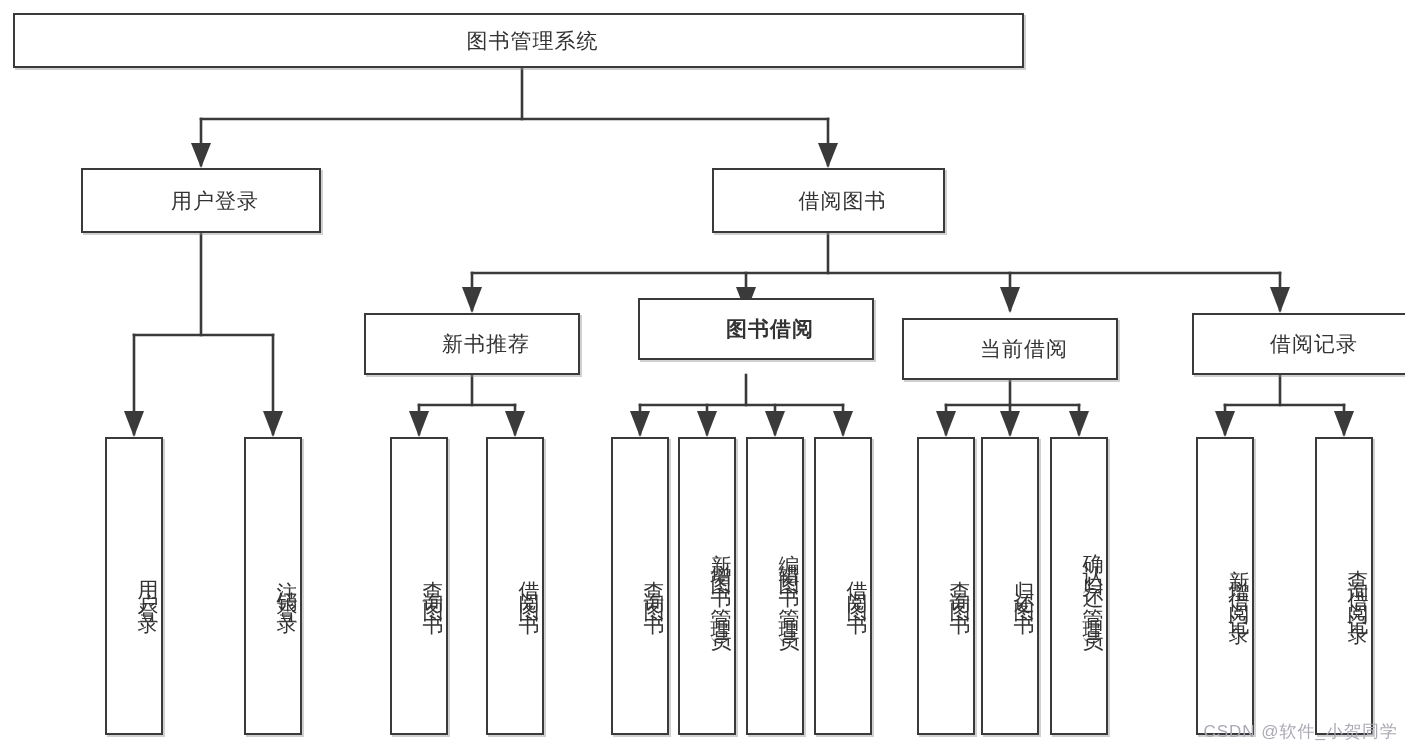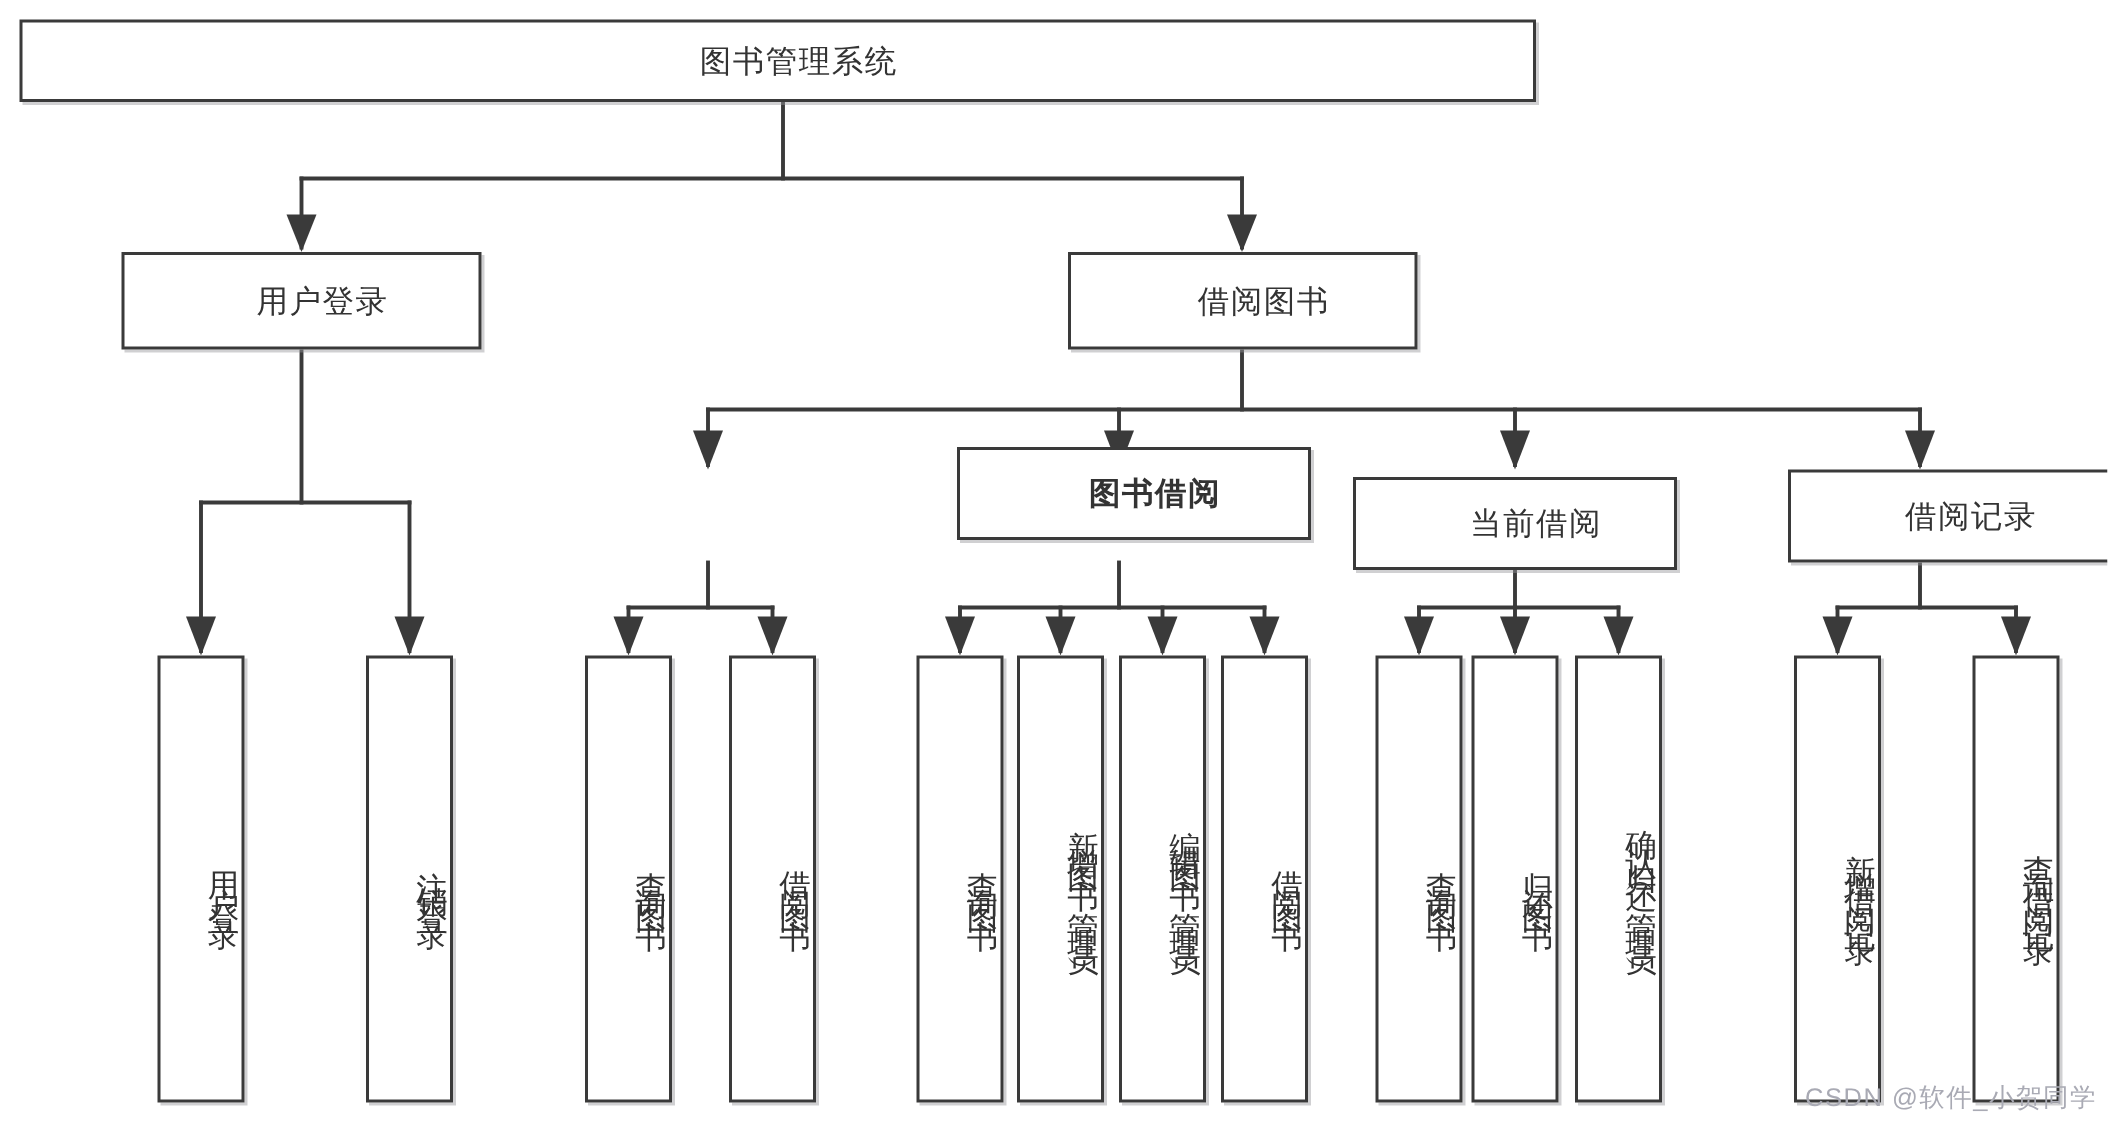--- a/index.html
+++ b/index.html
@@ -124,20 +124,23 @@
     <span class="lbl">图书管理系统</span>
   </div>
 
   <div class="box" style="left:81px;top:168px;width:240px;height:65px;">
     <span class="lbl">用户登录</span>
   </div>
   <div class="box" style="left:712px;top:168px;width:233px;height:65px;">
     <span class="lbl">借阅图书</span>
   </div>
 
+  <div class="box" style="left:364px;top:313px;width:216px;height:62px;">
+    <span class="lbl">新书推荐</span>
+  </div>
   <div class="box" style="left:638px;top:298px;width:236px;height:62px;font-weight:bold;">
     <span class="lbl">图书借阅</span>
   </div>
   <div class="box" style="left:902px;top:318px;width:216px;height:62px;">
     <span class="lbl">当前借阅</span>
   </div>
   <div class="box" style="left:1172px;top:313px;width:216px;height:62px;margin-left:20px;">
     <span class="lbl">借阅记录</span>
   </div>
 

